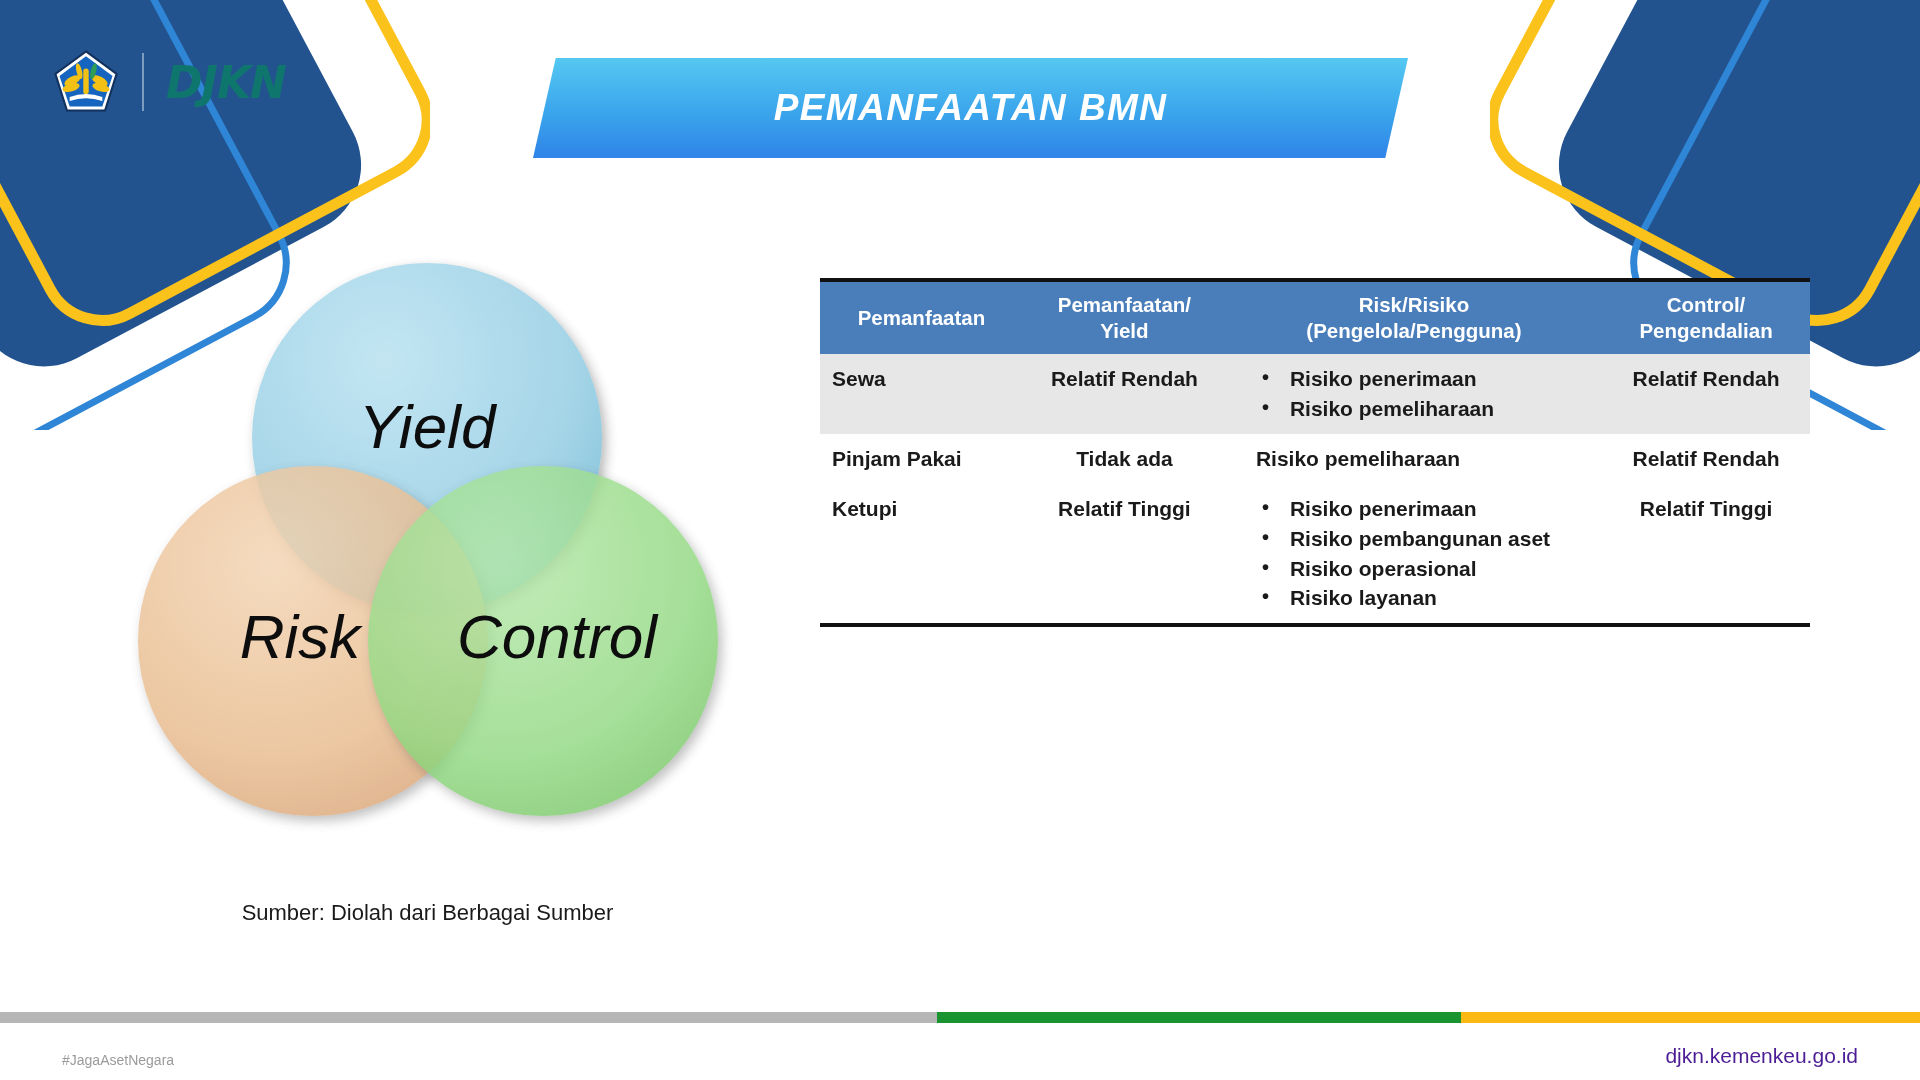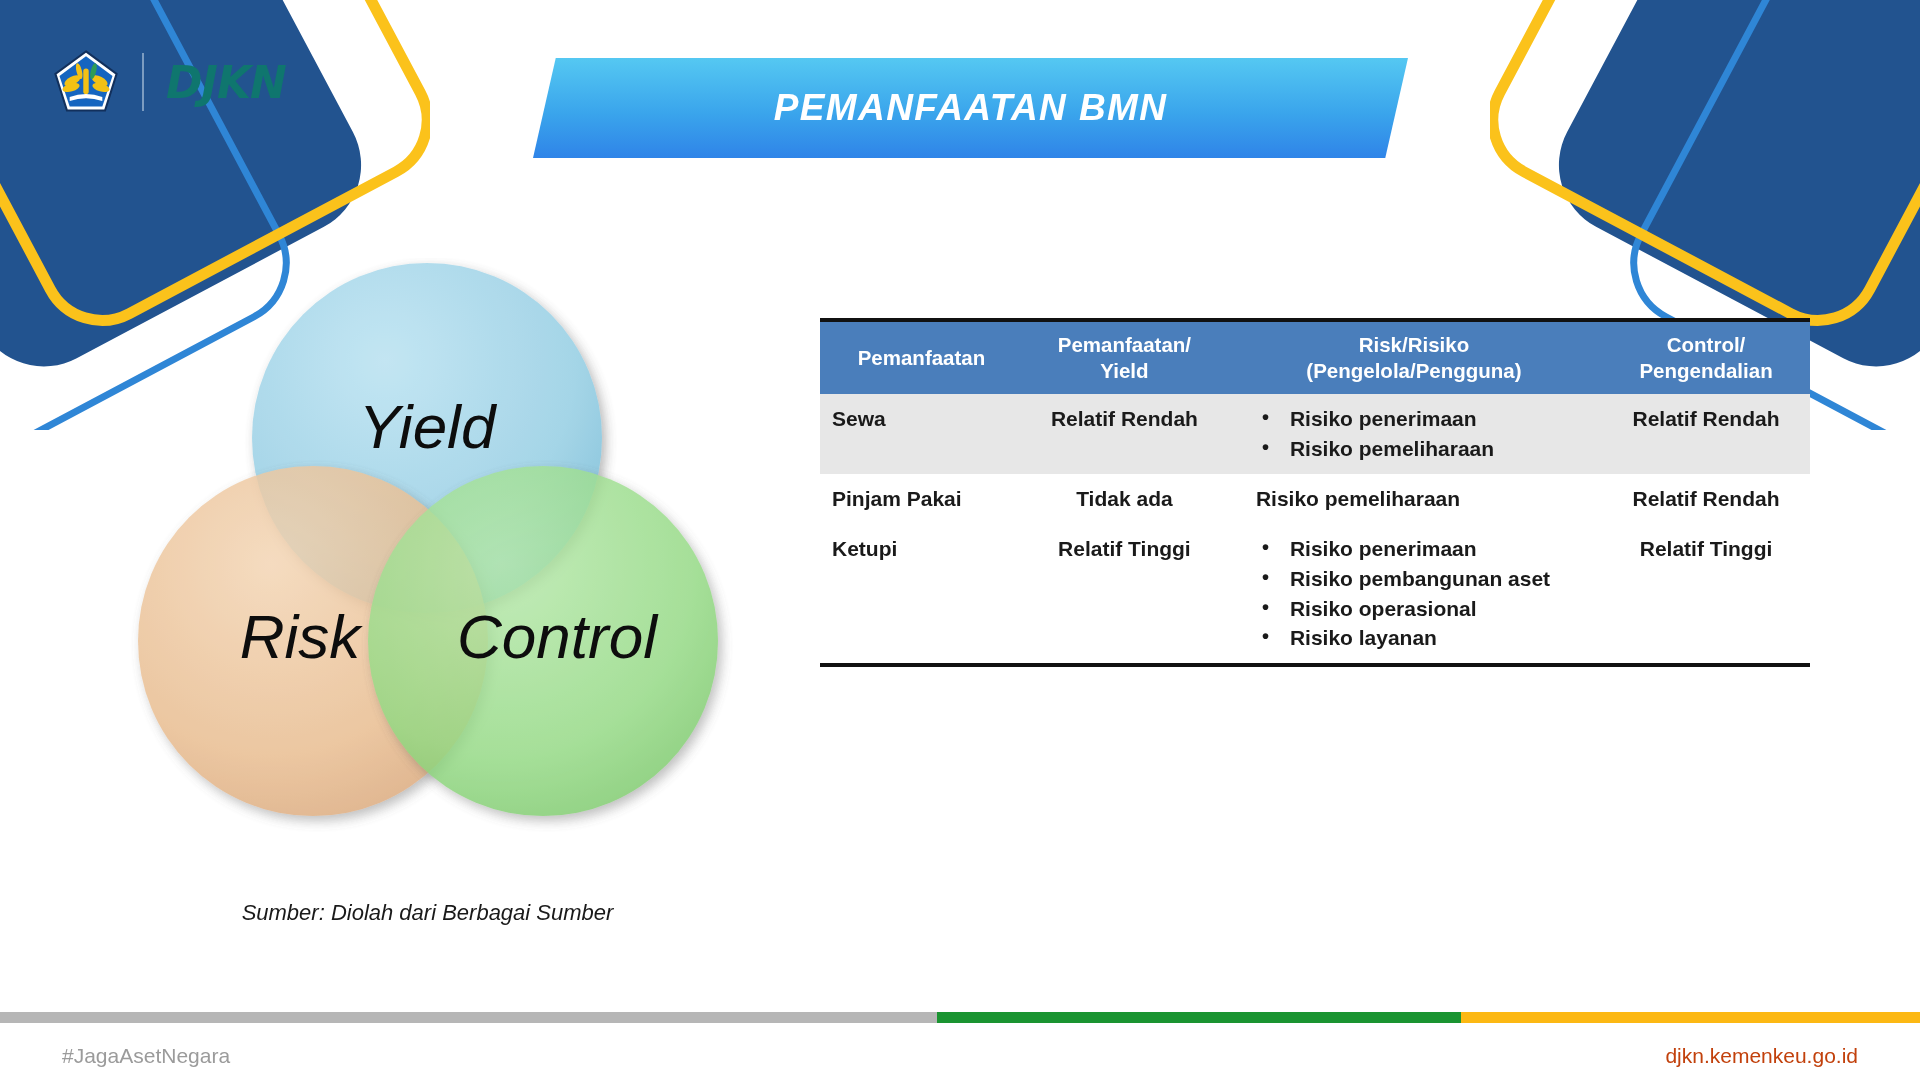--- a/index.html
+++ b/index.html
@@ -80,25 +80,25 @@
 
   
   .venn { position:absolute; left:95px; top:258px; width:665px; height:620px; }
   .venn svg { width:100%; height:100%; }
   .venn-label {
     font-family:"Liberation Sans", sans-serif;
     font-style:italic; font-weight:400; fill:#0d0d0d;
   }
   .caption {
     position:absolute; left:95px; top:900px; width:665px;
-    text-align:center; font-size:22px; color:#1a1a1a;font-style:italic;
-  }
-
-  
-  .table-wrap { position:absolute; left:820px; top:278px; width:990px;margin-top:40px; }
+    text-align:center; font-size:22px; color:#1a1a1a;
+  }
+
+  
+  .table-wrap { position:absolute; left:820px; top:278px; width:990px; }
   table { border-collapse:collapse; width:100%; table-layout:fixed; }
   thead th {
     background:#4a7ebb; color:#fff; font-weight:bold;
     font-size:20.5px; padding:10px 6px; text-align:center;
     line-height:1.28; border-top:4px solid #111;
   }
   tbody td {
     font-size:21px; color:#1a1a1a; padding:10px 12px;
     vertical-align:top; line-height:1.42;font-weight:bold;
   }
@@ -116,25 +116,25 @@
   }
   .c-risk .plain { padding-left:2px; }
 
   
   .footer-bar { position:absolute; left:0; bottom:57px; width:1920px; height:11px; display:flex; }
   .fb-grey   { background:#b6b6b6; width:48.8%; }
   .fb-green  { background:#1a9431; width:27.3%; }
   .fb-gold   { background:#fcb813; width:23.9%; }
   .footer-left {
     position:absolute; left:62px; bottom:12px;
-    font-size:21px; color:#9b9b9b;
+    font-size:14px; color:#9b9b9b;
   }
   .footer-right {
     position:absolute; right:62px; bottom:12px;
-    font-size:21px; color:#c2410c;
+    font-size:21px; color:#4c1d95;
   }
 </style>
 </head>
 <body>
 
 <div class="deco corner-tl">
   <div class="navy-blob b1"></div>
   <div class="navy-blob b2"></div>
   <div class="line-accent" style="left:-170px; top:-40px; transform:rotate(-28deg);"></div>
   <div class="line-gold" style="left:-60px; top:-195px; transform:rotate(-28deg);"></div>

